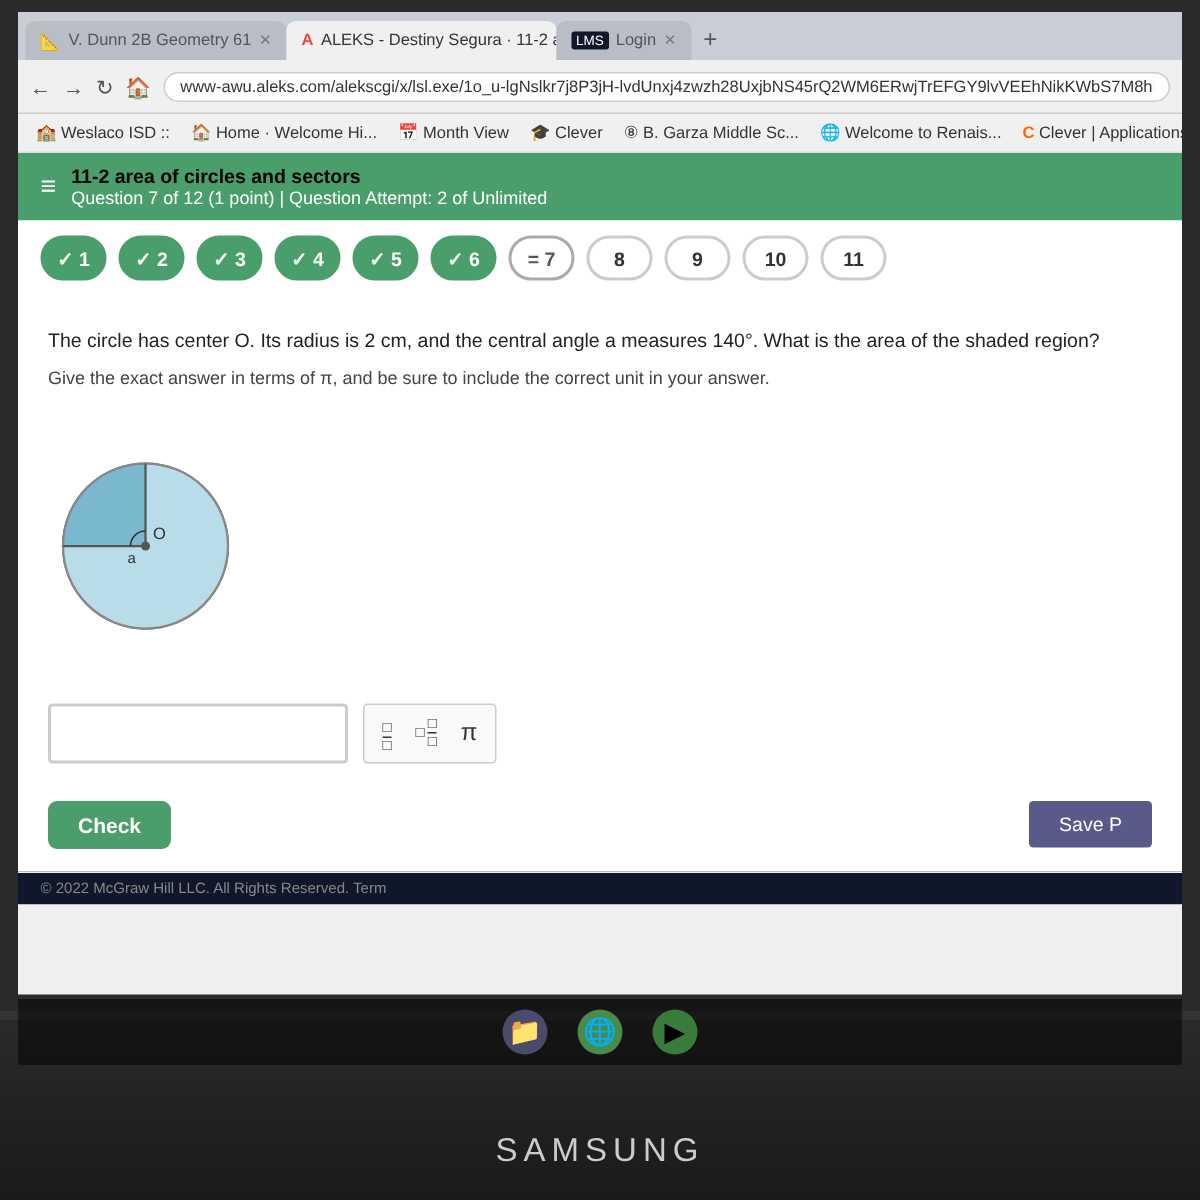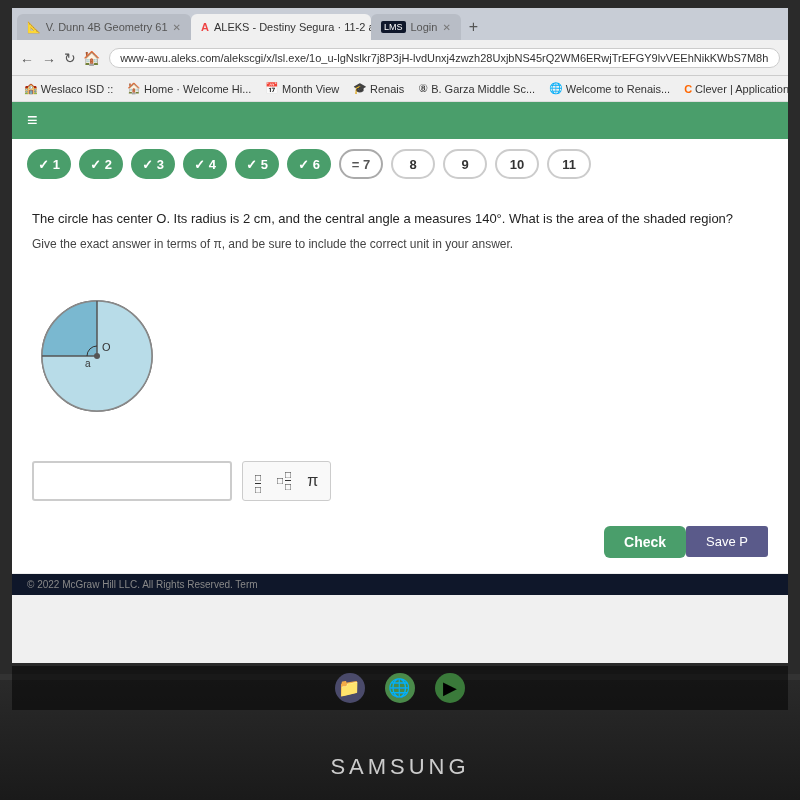--- a/index.html
+++ b/index.html
@@ -278,21 +278,21 @@
       cursor: pointer;
       font-size: 16px;
       color: #333;
       padding: 2px 4px;
     }
 
     
     .check-section {
       display: flex;
       align-items: center;
-      justify-content: flex-end;
+      justify-content: space-between;
       padding: 15px 20px;
     }
 
     .check-btn {
       background: #4a9e6b;
       color: white;
       border: none;
       border-radius: 6px;
       padding: 8px 20px;
       font-size: 14px;
@@ -372,21 +372,21 @@
 <body>
 
 <div class="laptop-bezel">
   <div class="screen">
 
     <div class="browser-chrome">
 
       <div class="tab-bar">
         <div class="tab inactive">
           <span>📐</span>
-          <span>V. Dunn 4B Geometry 61</span>
+          <span>V. Dunn 2B Geometry 61</span>
           <span class="tab-close">✕</span>
         </div>
         <div class="tab active">
           <span style="font-weight:bold;color:#e44;">A</span>
           <span>ALEKS - Destiny Segura · 11-2 ar</span>
 
         </div>
         <div class="tab inactive">
           <span style="background:#0f172a;color:white;padding:1px 3px;border-radius:2px;font-size:9px;">LMS</span>
           <span>Login</span>
@@ -411,21 +411,21 @@
         <span class="bookmark-item">
           <span>🏠</span>
           <span>Home · Welcome Hi...</span>
         </span>
         <span class="bookmark-item">
           <span>📅</span>
           <span>Month View</span>
         </span>
         <span class="bookmark-item">
           <span>🎓</span>
-          <span>Renais</span>
+          <span>Clever</span>
         </span>
         <span class="bookmark-item">
           <span>⑧</span>
           <span>B. Garza Middle Sc...</span>
         </span>
         <span class="bookmark-item">
           <span>🌐</span>
           <span>Welcome to Renais...</span>
         </span>
         <span class="bookmark-item">
@@ -433,20 +433,24 @@
           <span>Clever | Applications</span>
         </span>
 
       </div>
     </div>
 
     <div class="content-area">
 
       <div class="aleks-header">
         <span class="hamburger">≡</span>
+        <div>
+          <div class="header-title">11-2 area of circles and sectors</div>
+          <div class="header-text subtitle">Question 7 of 12 (1 point)  |  Question Attempt: 2 of Unlimited</div>
+        </div>
       </div>
 
       <div class="question-nav">
         <div class="q-pill completed">
             <span>✓ 1</span>
           </div>
         <div class="q-pill completed">
             <span>✓ 2</span>
           </div>
         <div class="q-pill completed">

